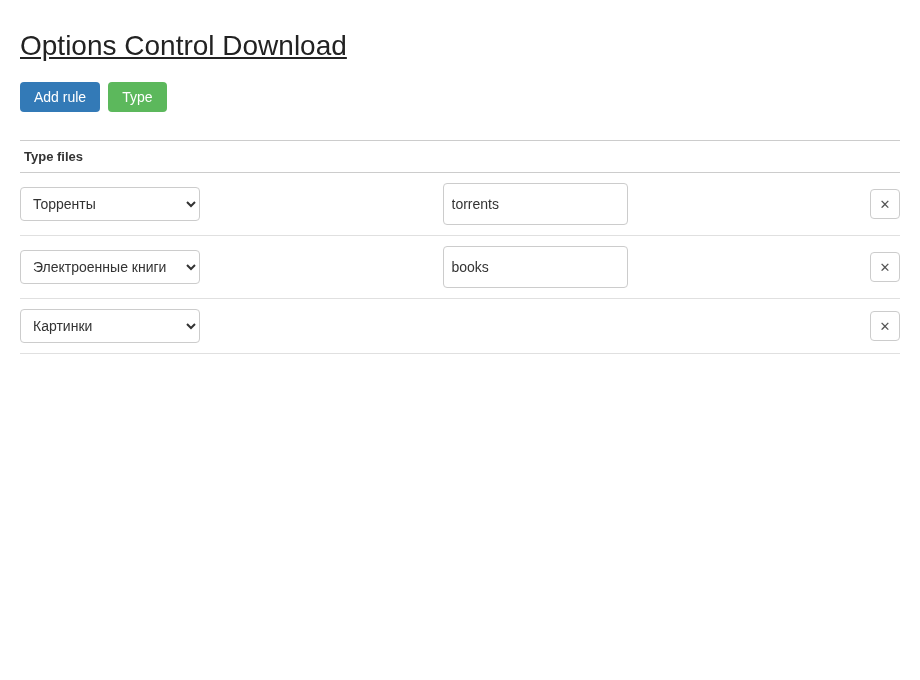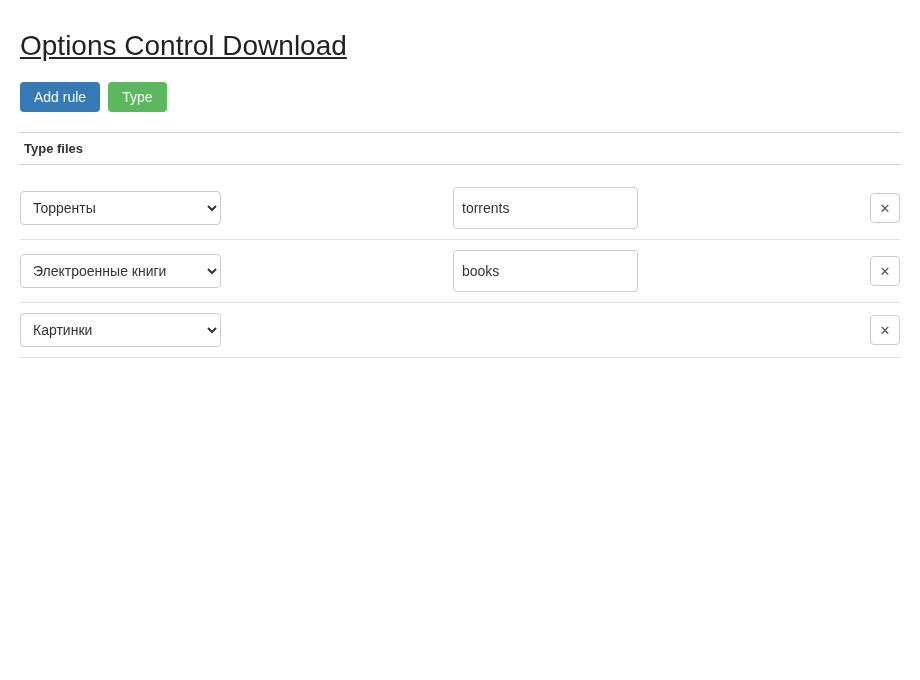--- a/index.html
+++ b/index.html
@@ -24,21 +24,21 @@
       font-size: 28px;
       font-weight: normal;
       color: #222;
       margin-bottom: 20px;
       text-decoration: underline;
     }
 
     .toolbar {
       display: flex;
       gap: 8px;
-      margin-bottom: 20px;
+      margin-bottom: 28px;
     }
 
     .btn-add {
       background: #337ab7;
       color: #fff;
       border: none;
       padding: 7px 14px;
       font-size: 14px;
       border-radius: 4px;
       cursor: pointer;
@@ -52,21 +52,21 @@
       font-size: 14px;
       border-radius: 4px;
       cursor: pointer;
     }
 
     .table-header {
       display: flex;
       border-top: 1px solid #ccc;
       border-bottom: 1px solid #ccc;
       padding: 8px 0;
-      margin-bottom: 12px;
+      margin-bottom: 0;
     }
 
     .col-type {
       width: 220px;
       font-size: 13px;
       font-weight: bold;
       color: #333;
       padding-left: 4px;
     }
 
@@ -80,21 +80,21 @@
 
     .rule-row {
       display: flex;
       align-items: center;
       border-bottom: 1px solid #e0e0e0;
       padding: 10px 0;
       gap: 10px;
     }
 
     .rule-select {
-      width: 201px;
+      width: 180px;
       height: 34px;
       border: 1px solid #ccc;
       border-radius: 4px;
       padding: 4px 8px;
       font-size: 14px;
       background: #fff;
       color: #333;
       appearance: auto;
       cursor: pointer;
     }

